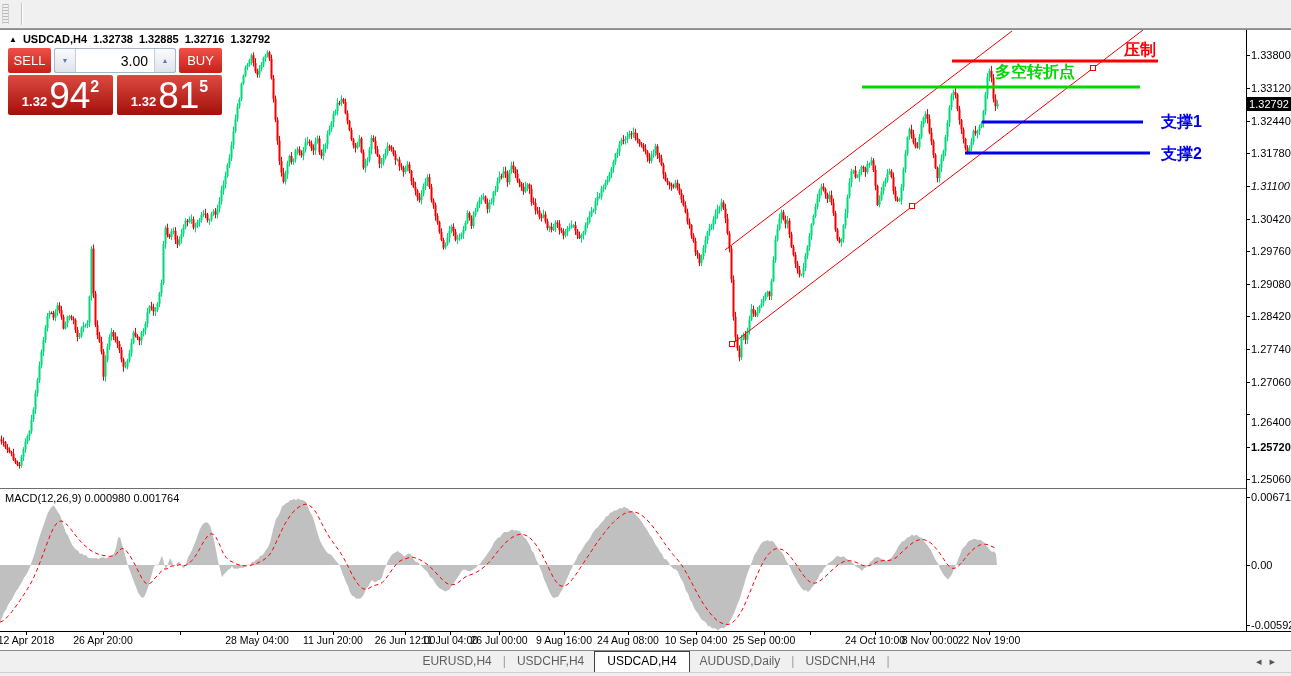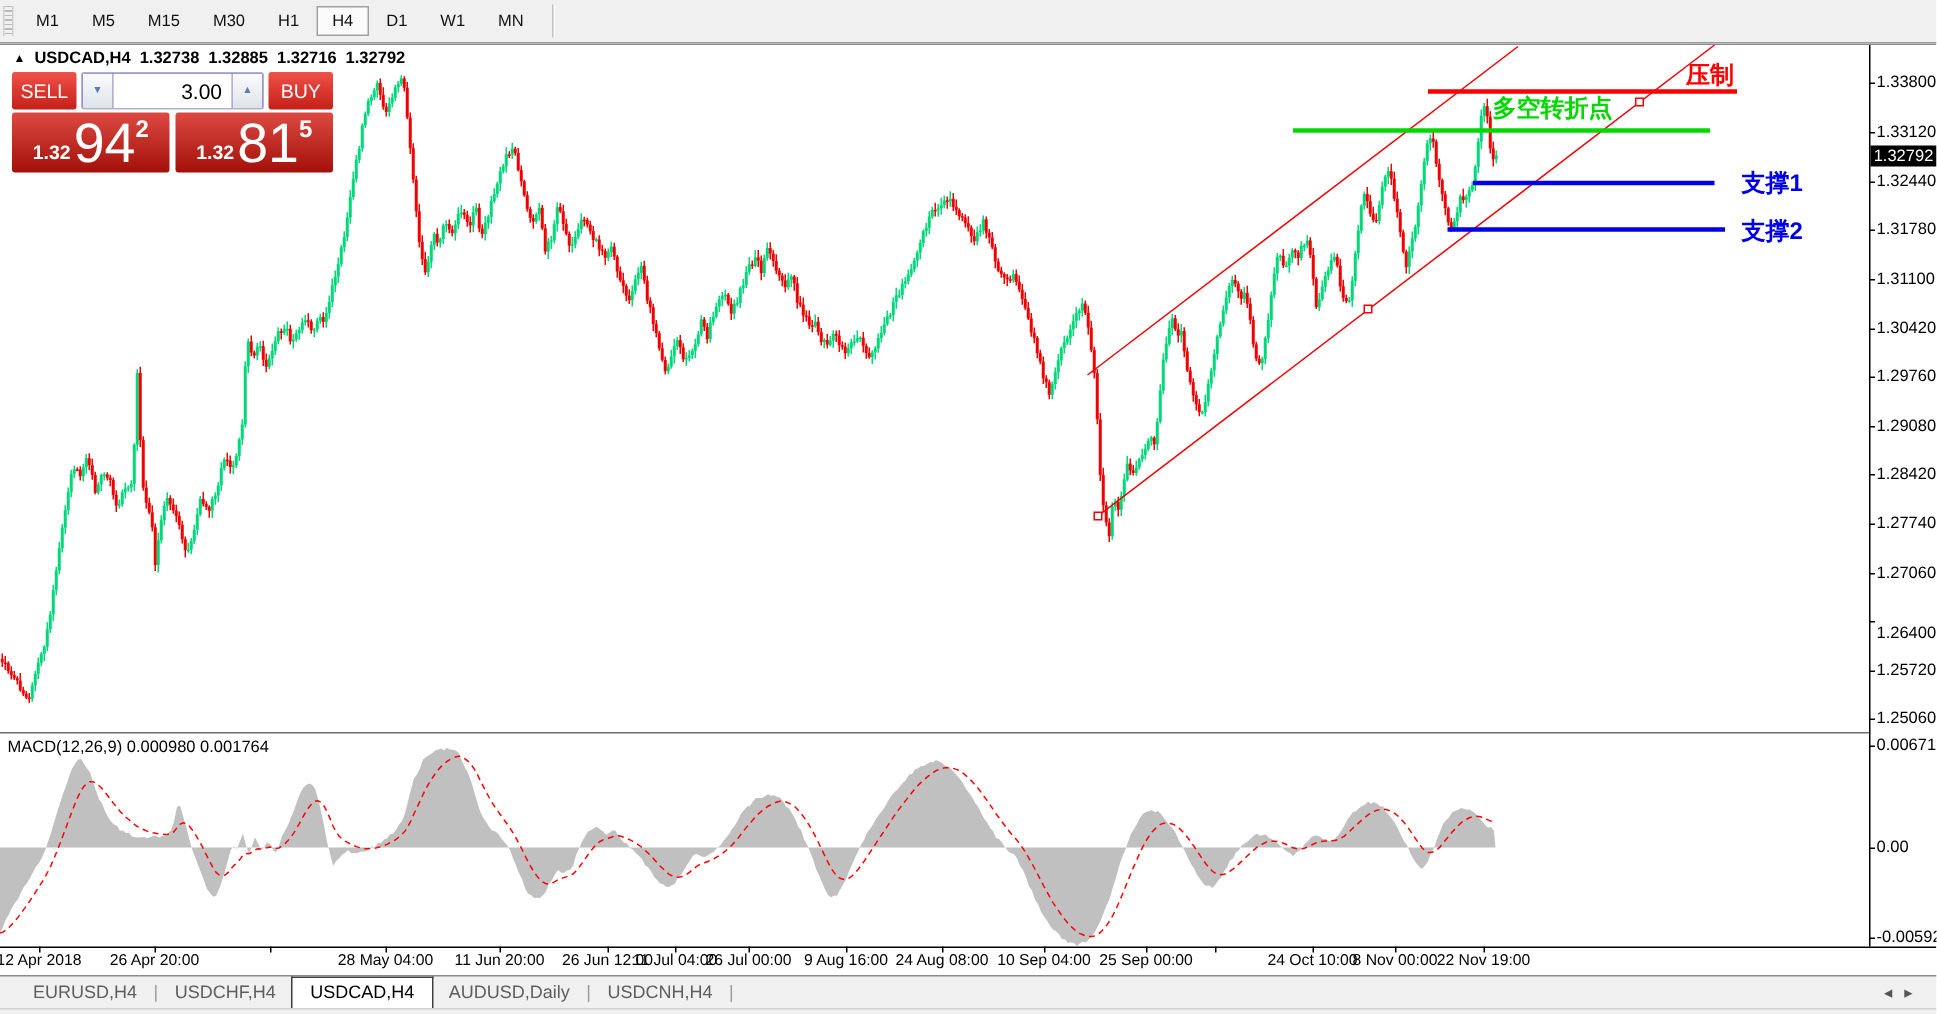--- a/index.html
+++ b/index.html
@@ -43,21 +43,21 @@
   .axis-label{position:absolute;left:1251px;font-size:11px;color:#000;white-space:nowrap;}
   .macd-axis-label{position:absolute;left:1251px;font-size:11px;color:#000;white-space:nowrap;}
   .time-label{position:absolute;top:634px;font-size:10.5px;color:#000;white-space:nowrap;transform:translateX(-50%);}
   #current-price{position:absolute;left:1247px;width:44px;height:14px;background:#000;color:#fff;
       font-size:11px;text-align:center;line-height:14px;z-index:6;}
   #macd-label{position:absolute;left:5px;top:492px;font-size:11px;color:#000;z-index:6;}
   .anno{position:absolute;font-weight:bold;font-size:16px;white-space:nowrap;z-index:6;}
   
   .tabbar{position:absolute;top:650px;left:0;width:1291px;height:22px;background:#f0f0f0;
           border-top:1px solid #8a8a8a;display:flex;align-items:flex-end;padding-left:12px;
-          box-sizing:border-box;z-index:30;}
+          box-sizing:border-box;z-index:30;justify-content:center;}
   .tab{font-size:12px;color:#5e5e5e;padding:3px 10px 4px;cursor:pointer;white-space:nowrap;}
   .tab.active{background:#fff;border:1px solid #3f3f3f;border-bottom:1px solid #fff;color:#000;
               padding:2px 12px 4px;position:relative;top:1px;}
   .tabsep{color:#9a9a9a;font-size:12px;padding:0 1px 4px;}
   .tab-scroll{position:absolute;right:8px;bottom:4px;color:#555;font-size:11px;letter-spacing:8px;}
   .strip{position:absolute;top:672px;left:0;width:1291px;height:4px;background:#f0f0f0;
          border-top:1px solid #cfcfcf;z-index:30;}
 </style>
 </head>
 <body>
@@ -1116,31 +1116,20 @@
       <line x1="764.5" x2="764.5" y1="631" y2="635" stroke="#000" stroke-width="1"></line>
       <line x1="810.5" x2="810.5" y1="631" y2="635" stroke="#000" stroke-width="1"></line>
       <line x1="875.5" x2="875.5" y1="631" y2="635" stroke="#000" stroke-width="1"></line>
       <line x1="930.5" x2="930.5" y1="631" y2="635" stroke="#000" stroke-width="1"></line>
       <line x1="989.5" x2="989.5" y1="631" y2="635" stroke="#000" stroke-width="1"></line>
     </g>
 </svg>
 
 <div class="toolbar">
   <div class="grip"></div>
-  <div id="tf-list">
-      <div class="tf-btn">M1</div>
-      <div class="tf-btn">M5</div>
-      <div class="tf-btn">M15</div>
-      <div class="tf-btn">M30</div>
-      <div class="tf-btn">H1</div>
-      <div class="tf-btn active">H4</div>
-      <div class="tf-btn">D1</div>
-      <div class="tf-btn">W1</div>
-      <div class="tf-btn">MN</div>
-    </div>
   <div class="tf-sep"></div>
 </div>
 
 <div class="chart-header">
   <span class="tri">▲</span><span class="v">USDCAD,H4</span><span class="v">1.32738</span><span class="v">1.32885</span><span class="v">1.32716</span><span class="v">1.32792</span>
 </div>
 
 <div class="trade-panel">
   <div class="tp-row1">
     <button class="tp-sell">SELL</button>
@@ -1163,29 +1152,29 @@
         <span class="tp-sup">5</span>
     </div>
   </div>
 </div>
 
 <div id="price-labels">
     <div class="axis-label" style="top: 49px;">1.33800</div>
     <div class="axis-label" style="top: 82px;">1.33120</div>
     <div class="axis-label" style="top: 115px;">1.32440</div>
     <div class="axis-label" style="top: 147px;">1.31780</div>
-    <div class="axis-label" style="top: 180px;">1.31100</div>
+    <div class="axis-label" style="top: 180px; font-style: italic;">1.31100</div>
     <div class="axis-label" style="top: 213px;">1.30420</div>
     <div class="axis-label" style="top: 245px;">1.29760</div>
     <div class="axis-label" style="top: 278px;">1.29080</div>
     <div class="axis-label" style="top: 310px;">1.28420</div>
     <div class="axis-label" style="top: 343px;">1.27740</div>
     <div class="axis-label" style="top: 376px;">1.27060</div>
     <div class="axis-label" style="top: 416px;">1.26400</div>
-    <div class="axis-label" style="top: 441px;">1.25720</div>
+    <div class="axis-label" style="top: 441px; font-weight: bold;">1.25720</div>
     <div class="axis-label" style="top: 473px;">1.25060</div>
   </div>
 <div id="current-price" style="top: 97px;">1.32792</div>
 <div id="macd-label">MACD(12,26,9) 0.000980 0.001764</div>
 <div id="macd-labels">
     <div class="macd-axis-label" style="top: 491px;">0.006718</div>
     <div class="macd-axis-label" style="top: 559px;">0.00</div>
     <div class="macd-axis-label" style="top: 619px;">-0.005925</div>
   </div>
 <div id="time-labels">

